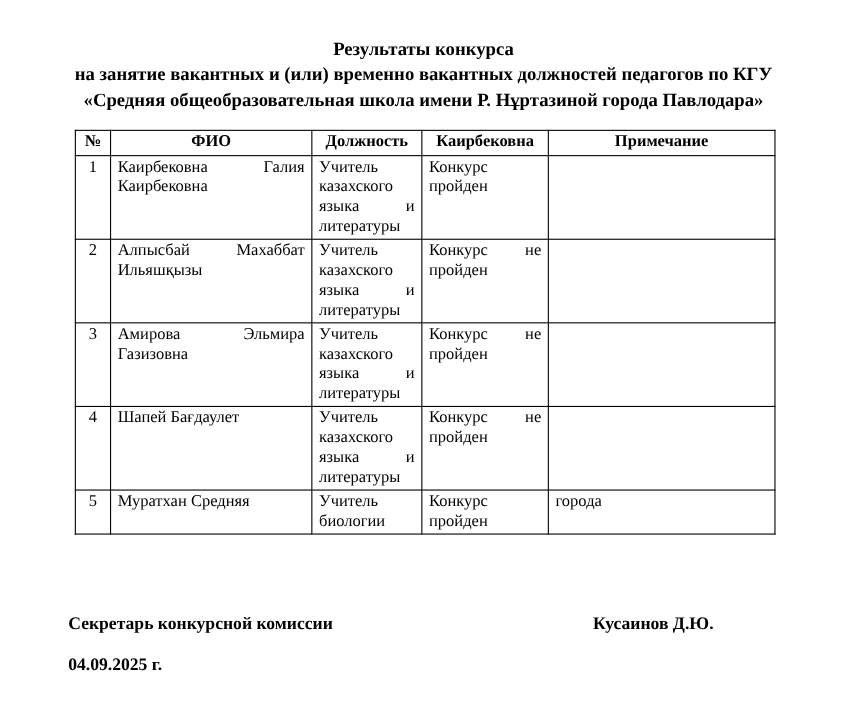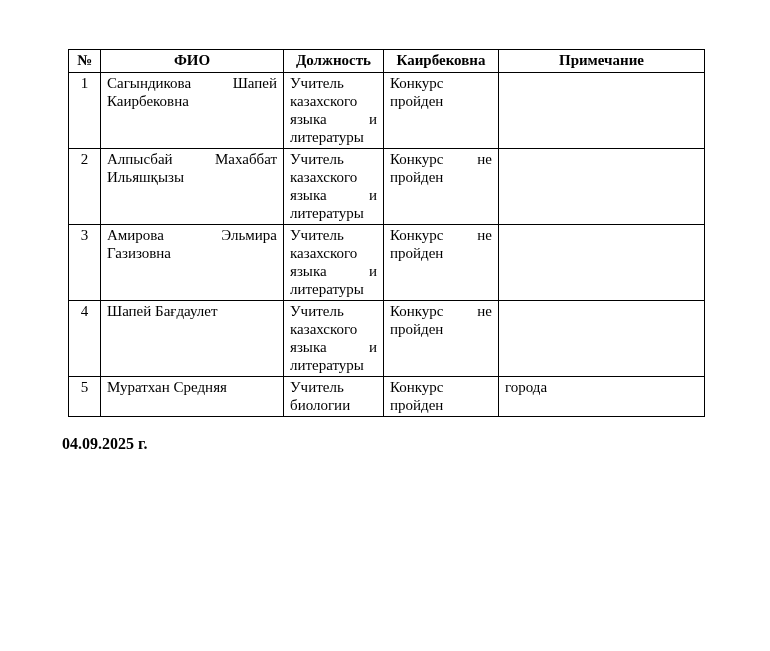--- a/index.html
+++ b/index.html
@@ -78,20 +78,25 @@
     font-weight: bold;
     font-size: 16px;
     line-height: 20px;
   }
 </style>
 </head>
 <body>
 
 <div class="page">
 
+  <div class="doc-title">
+    <div>Результаты конкурса</div>
+    <div>на занятие вакантных и (или) временно вакантных должностей педагогов по КГУ</div>
+    <div>«Средняя общеобразовательная школа имени Р. Нұртазиной города Павлодара»</div>
+  </div>
 
   <table class="results">
     <colgroup>
       <col style="width:32px">
       <col style="width:183px">
       <col style="width:100px">
       <col style="width:115px">
       <col style="width:206px">
     </colgroup>
     <thead>
@@ -99,21 +104,21 @@
         <th>№</th>
         <th>ФИО</th>
         <th>Должность</th>
         <th>Каирбековна</th>
         <th>Примечание</th>
       </tr>
     </thead>
     <tbody>
       <tr class="row-tall">
         <td class="num-cell">1</td>
-        <td class="justify-cell">Сагындикова Шапей Каирбековна</td>
+        <td class="justify-cell">Каирбековна Галия Каирбековна</td>
         <td class="justify-cell">Учитель казахского языка и литературы</td>
         <td class="justify-cell">Конкурс пройден</td>
         <td></td>
       </tr>
       <tr class="row-tall">
         <td class="num-cell">2</td>
         <td class="justify-cell">Алпысбай Махаббат Ильяшқызы</td>
         <td class="justify-cell">Учитель казахского языка и литературы</td>
         <td class="justify-cell">Конкурс не пройден</td>
         <td></td>
@@ -135,16 +140,20 @@
       <tr class="row-short">
         <td class="num-cell">5</td>
         <td class="justify-cell">Муратхан Средняя</td>
         <td class="justify-cell">Учитель биологии</td>
         <td class="justify-cell">Конкурс пройден</td>
         <td>города</td>
       </tr>
     </tbody>
   </table>
 
+  <div class="sign-row">
+    <span>Секретарь конкурсной комиссии</span>
+    <span class="sign-name">Кусаинов Д.Ю.</span>
+  </div>
 
   <div class="doc-date">04.09.2025 г.</div>
 
 </div>
 
 </body></html>

